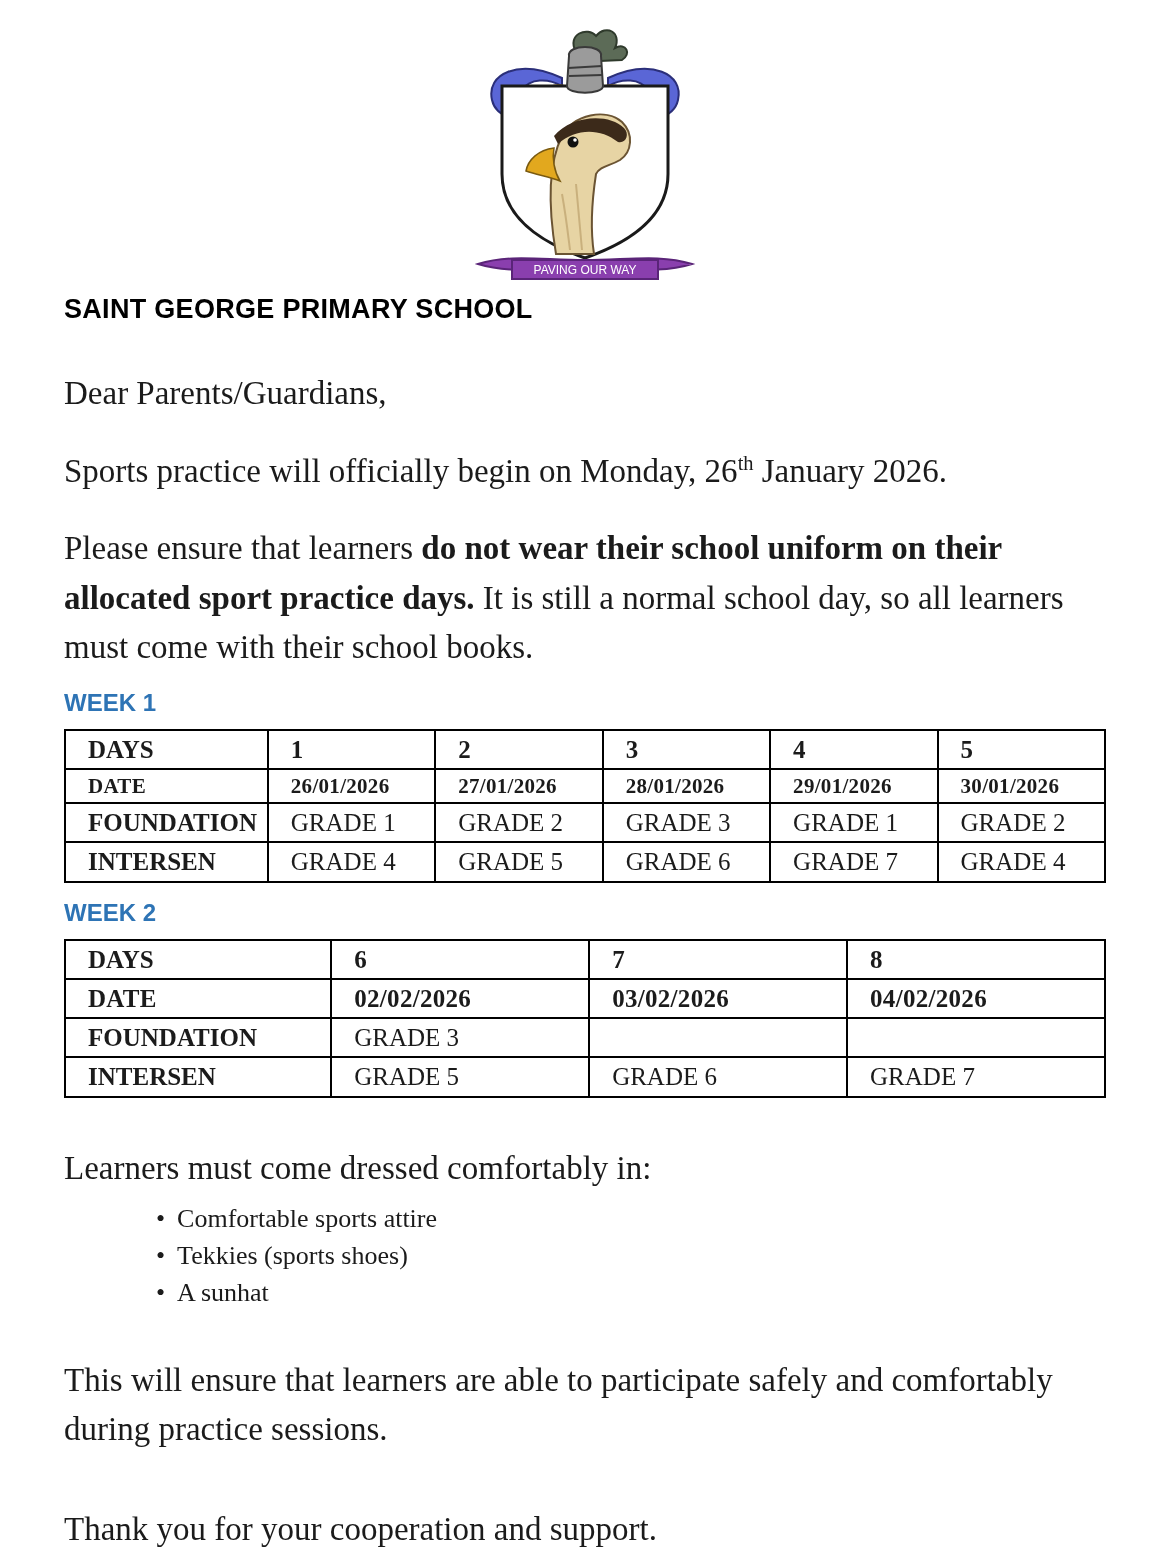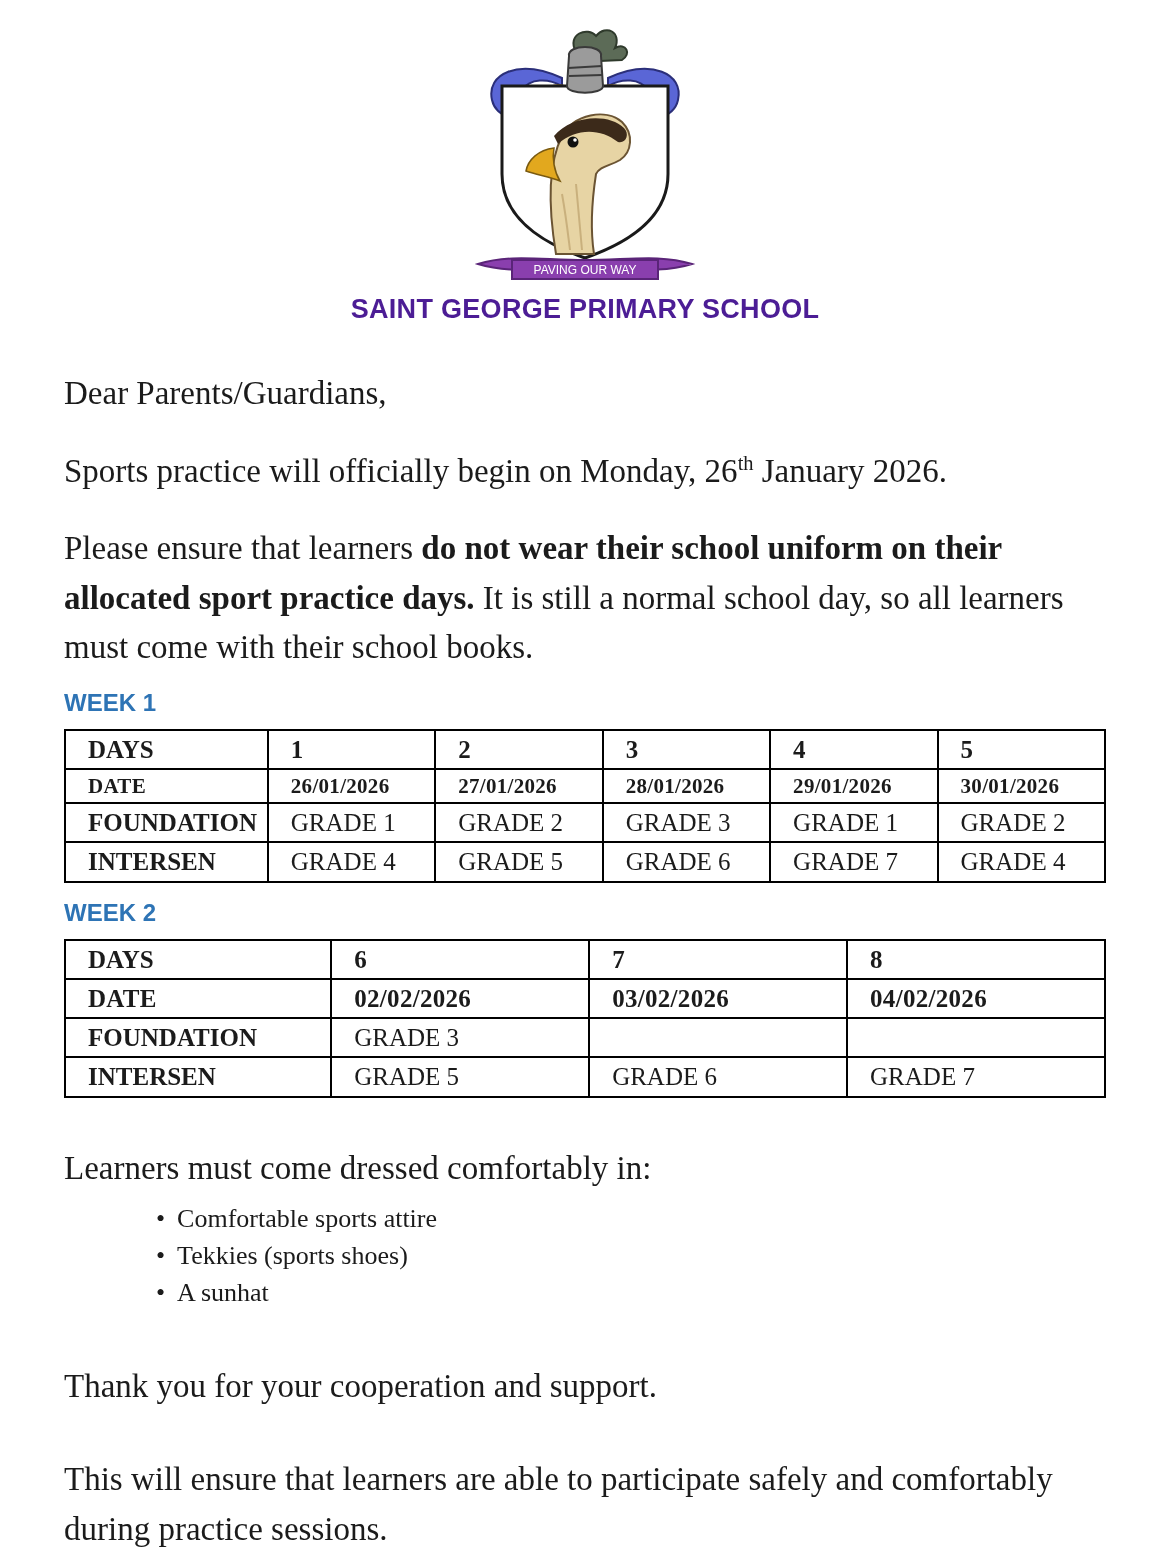--- a/index.html
+++ b/index.html
@@ -8,25 +8,24 @@
     width: 1170px;
     min-height: 1567px;
     font-family: "Liberation Serif", serif;
     color: #1b1b1b;
   }
   .page { padding: 24px 64px 48px 64px; }
 
   
   .crest-wrap { text-align: center; }
   .school-name {
-    text-align: center;
     font-family: "Liberation Sans", sans-serif;
     font-weight: 700;
     font-size: 27px;
-    color: #4c1d95;
+    color: #000000;
     margin-top: 6px;
     letter-spacing: 0.3px;
   }
   .notice-title {
     text-align: center;
     font-size: 29px;
     margin-top: 10px;
     color: #141414;
   }
   .star {
@@ -224,19 +223,19 @@
   </table>
 
   <p class="body-text dressed-line">Learners must come dressed comfortably in:</p>
 
   <div class="bullet-list">
     <div class="bullet-item"><span class="bullet">•</span><span>Comfortable sports attire</span></div>
     <div class="bullet-item"><span class="bullet">•</span><span>Tekkies (sports shoes)</span></div>
     <div class="bullet-item"><span class="bullet">•</span><span>A sunhat</span></div>
   </div>
 
+  <p class="body-text ensure-par">This will ensure that learners are able to participate safely and comfortably during practice sessions.</p>
+
   <p class="body-text thanks-par">Thank you for your cooperation and support.</p>
 
-  <p class="body-text ensure-par">This will ensure that learners are able to participate safely and comfortably during practice sessions.</p>
-
   <p class="body-text signoff-par">Management</p>
 
 </div>
 
 </body></html>

